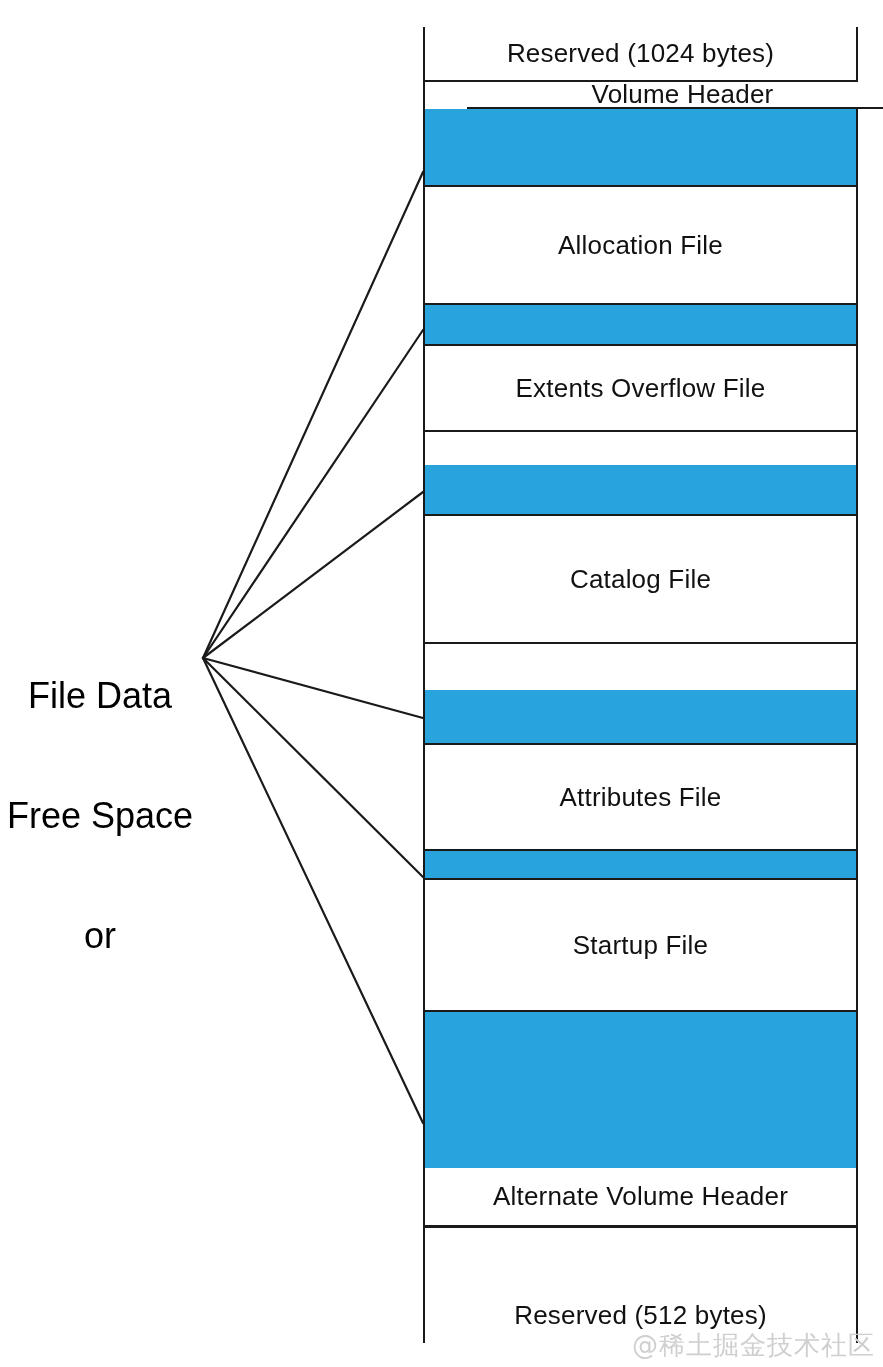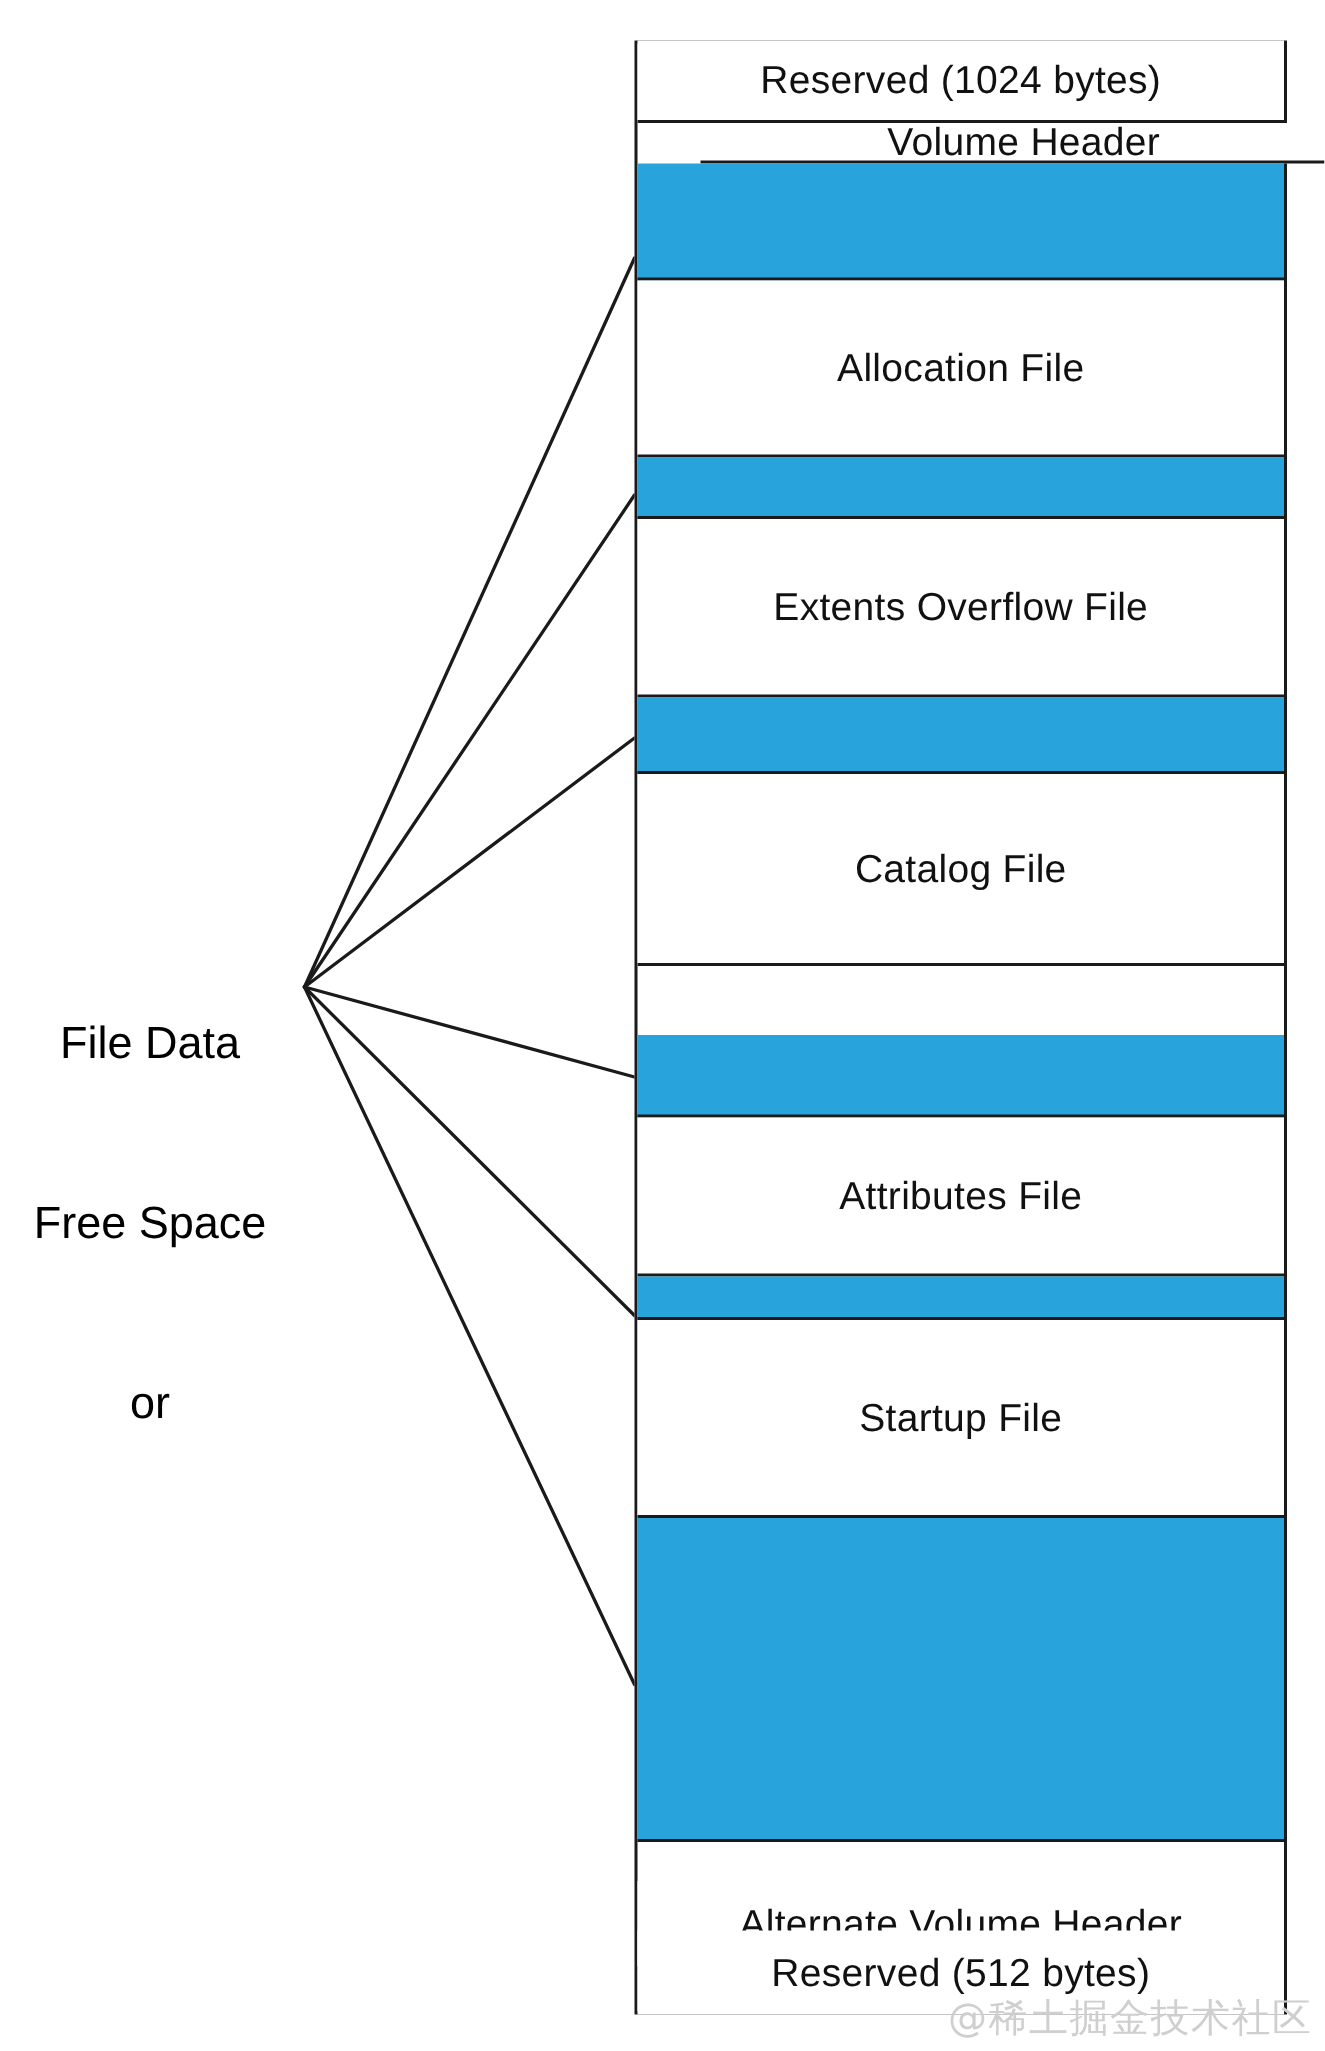--- a/index.html
+++ b/index.html
@@ -20,21 +20,21 @@
     overflow: hidden;
   }
 
   
   #left-label {
     position: absolute;
     left: 0px;
     top: 596px;
     width: 200px;
     text-align: center;
-    font-size: 30px;
+    font-size: 36px;
     line-height: 40px;
     color: #000;
     white-space: pre;
   }
   #left-label .lbl-line { display: block; }
 
   
   #connectors {
     position: absolute;
     left: 0;
@@ -118,37 +118,37 @@
         <span class="vrow-label">Reserved (1024 bytes)</span>
       </div>
       <div class="vrow" style="top: 53px; height: 27px; margin-left: 42px;">
         <span class="vrow-label">Volume Header</span>
       </div>
       <div class="vrow blue" style="top: 80px; height: 78px; background: rgb(41, 163, 220);"></div>
       <div class="vrow" style="top: 158px; height: 118px;">
         <span class="vrow-label">Allocation File</span>
       </div>
       <div class="vrow blue" style="top: 276px; height: 41px; background: rgb(41, 163, 220);"></div>
-      <div class="vrow" style="top: 317px; height: 119px;">
+      <div class="vrow" style="top: 317px; height: 86px;">
         <span class="vrow-label">Extents Overflow File</span>
       </div>
       <div class="vrow blue" style="top: 436px; height: 51px; background: rgb(41, 163, 220);"></div>
       <div class="vrow" style="top: 487px; height: 128px;">
         <span class="vrow-label">Catalog File</span>
       </div>
       <div class="vrow blue" style="top: 661px; height: 55px; background: rgb(41, 163, 220);"></div>
       <div class="vrow" style="top: 716px; height: 106px; justify-content: center;">
         <span class="vrow-label">Attributes File</span>
       </div>
       <div class="vrow blue" style="top: 822px; height: 29px; background: rgb(41, 163, 220);"></div>
       <div class="vrow" style="top: 851px; height: 132px;">
         <span class="vrow-label">Startup File</span>
       </div>
       <div class="vrow blue" style="top: 983px; height: 216px; background: rgb(41, 163, 220);"></div>
-      <div class="vrow" style="top: 1225px; height: 59px; text-decoration: underline;">
+      <div class="vrow" style="top: 1139px; height: 59px;">
         <span class="vrow-label">Alternate Volume Header</span>
       </div>
       <div class="vrow last" style="top: 1258px; height: 56px;">
         <span class="vrow-label">Reserved (512 bytes)</span>
       </div>
     </div>
 
   <div id="watermark">@稀土掘金技术社区</div>
 
 </div>

